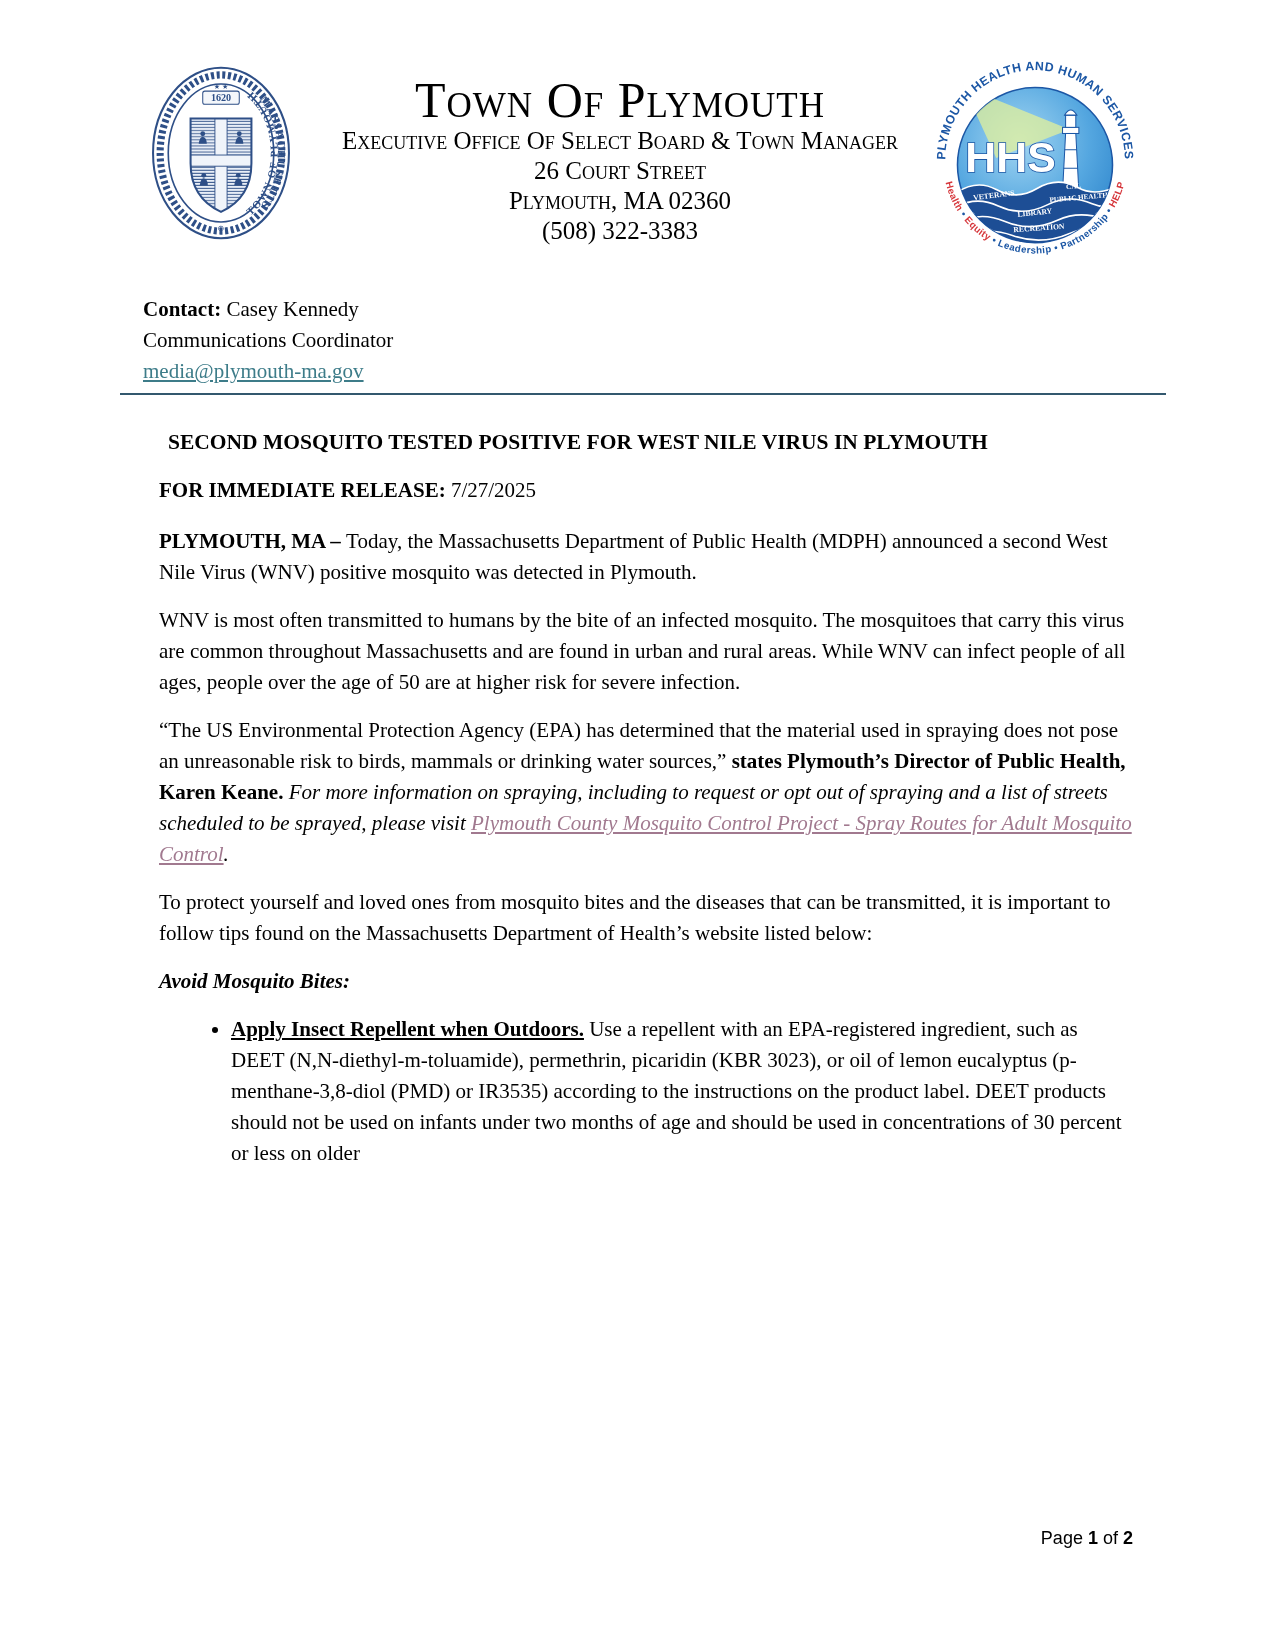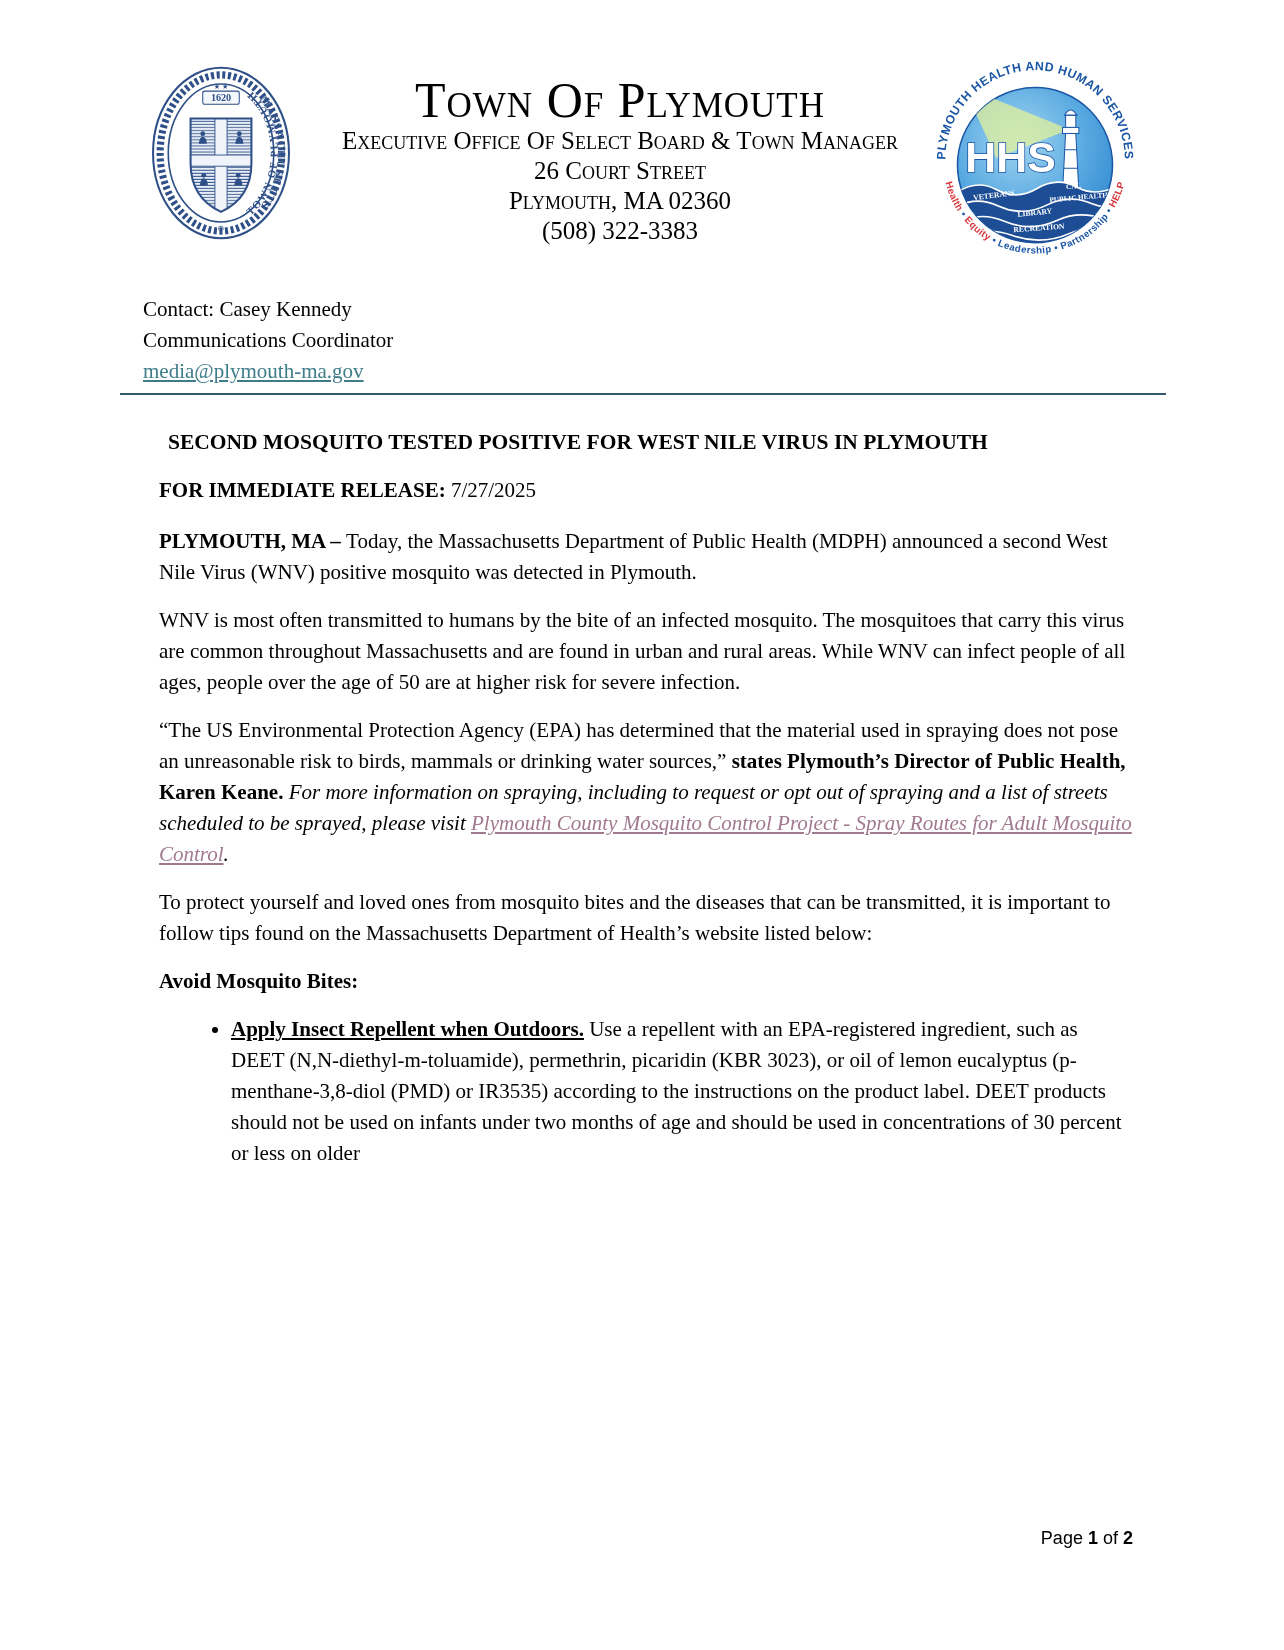--- a/index.html
+++ b/index.html
@@ -16,35 +16,35 @@
   .seal{position:absolute;left:150px;top:64px;width:142px;height:178px;}
   .hhs{position:absolute;left:933px;top:58px;width:204px;height:204px;}
   .header-text{
     position:absolute;left:300px;top:74px;width:640px;
     text-align:center;font-variant:small-caps;
   }
   .org-title{font-size:50px;line-height:52px;letter-spacing:1px;}
   .org-line{font-size:25px;line-height:30px;}
   
   .contact{position:absolute;left:143px;top:294px;font-size:21px;line-height:31px;}
-  .contact .label{font-weight:normal;}
+  .contact .label{font-weight:bold;}
   .email-link{color:var(--email-link,#3d7c89);text-decoration:underline;cursor:pointer;}
   
   .rule{position:absolute;left:120px;top:393px;width:1046px;height:2px;background:var(--rule,#33586e);}
   
   .main{position:absolute;left:143px;top:427px;width:999px;font-size:21px;line-height:31px;}
   .main p{margin:0 0 17px 16px;}
   .headline{font-weight:bold;font-size:21.5px;padding-left:9px;margin:0 0 17px 0;}
   .release-line{margin-bottom:20px !important;}
   .b{font-weight:bold;text-align:center;}
   .i{font-style:italic;}
   .bu{font-weight:bold;text-decoration:underline;}
   sup.ord{font-size:13px;vertical-align:super;line-height:0;}
   .body-link{color:var(--body-link,#a1798f);font-style:italic;text-decoration:underline;cursor:pointer;}
-  .avoid{margin-top:14px !important;font-weight:bold;}
+  .avoid{margin-top:14px !important;font-weight:bold;font-style:italic;}
   ul.tips{margin:16px;padding-left:72px;}
   ul.tips li{margin:0;}
   
   .footer{
     position:absolute;top:1528px;right:151px;
     font-family:"Liberation Sans", sans-serif;font-size:18px;
   }
   .footer .b{font-weight:bold;}
   svg text{font-family:"Liberation Serif", serif;}
   svg .sans{font-family:"Liberation Sans", sans-serif;}

